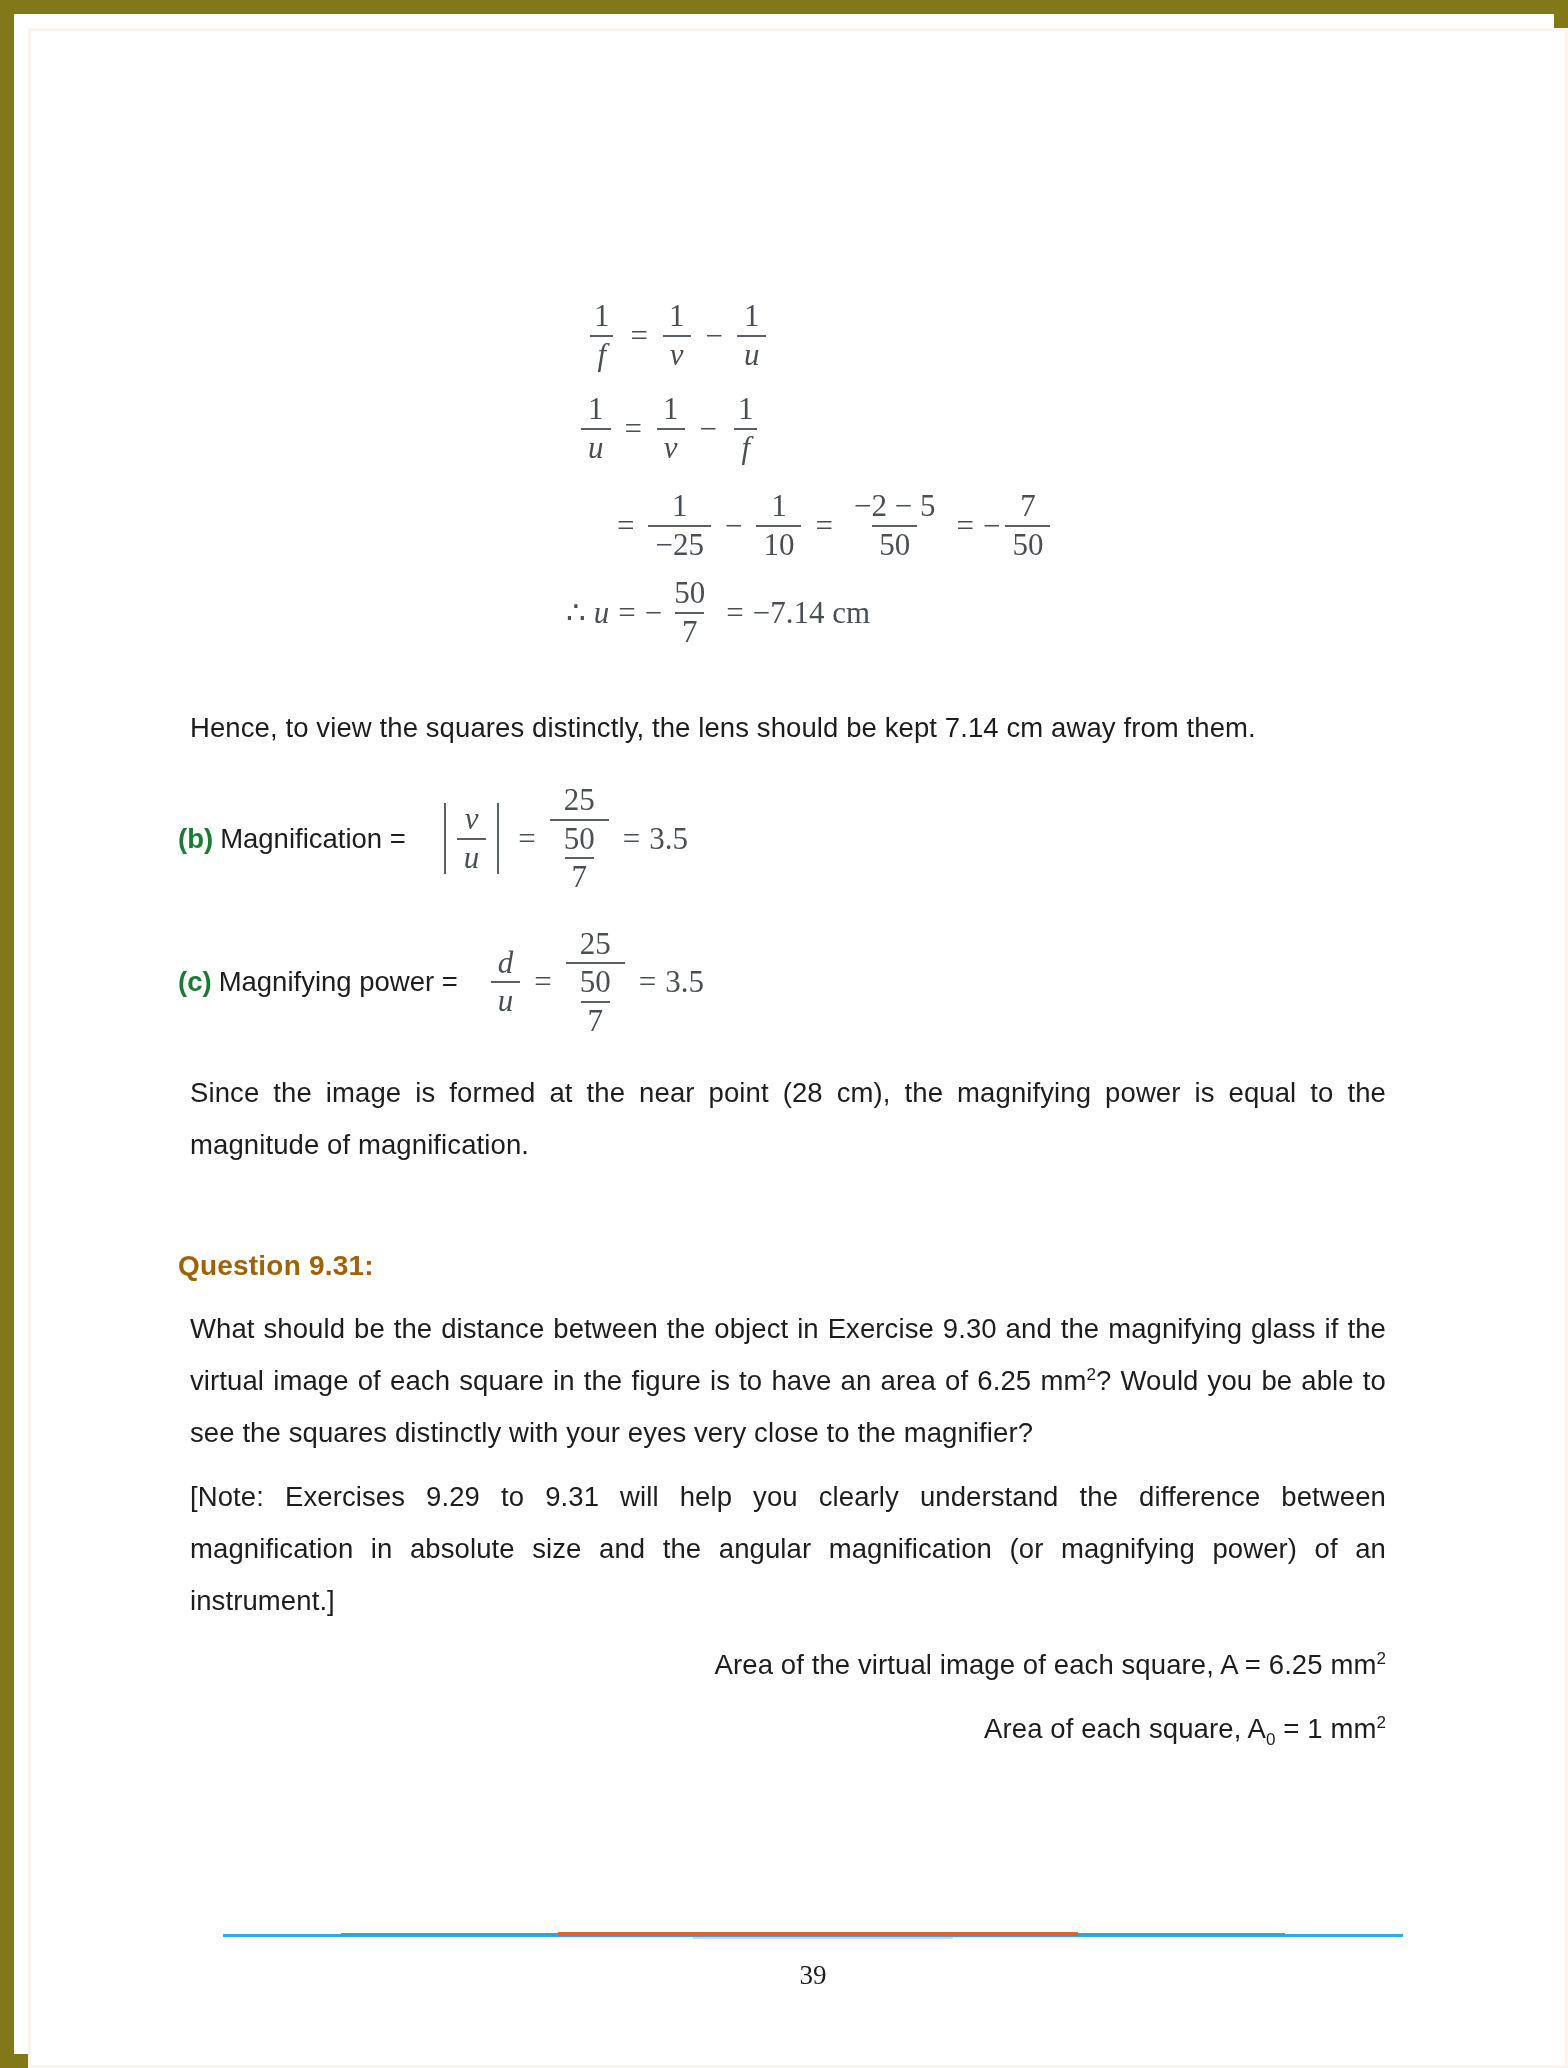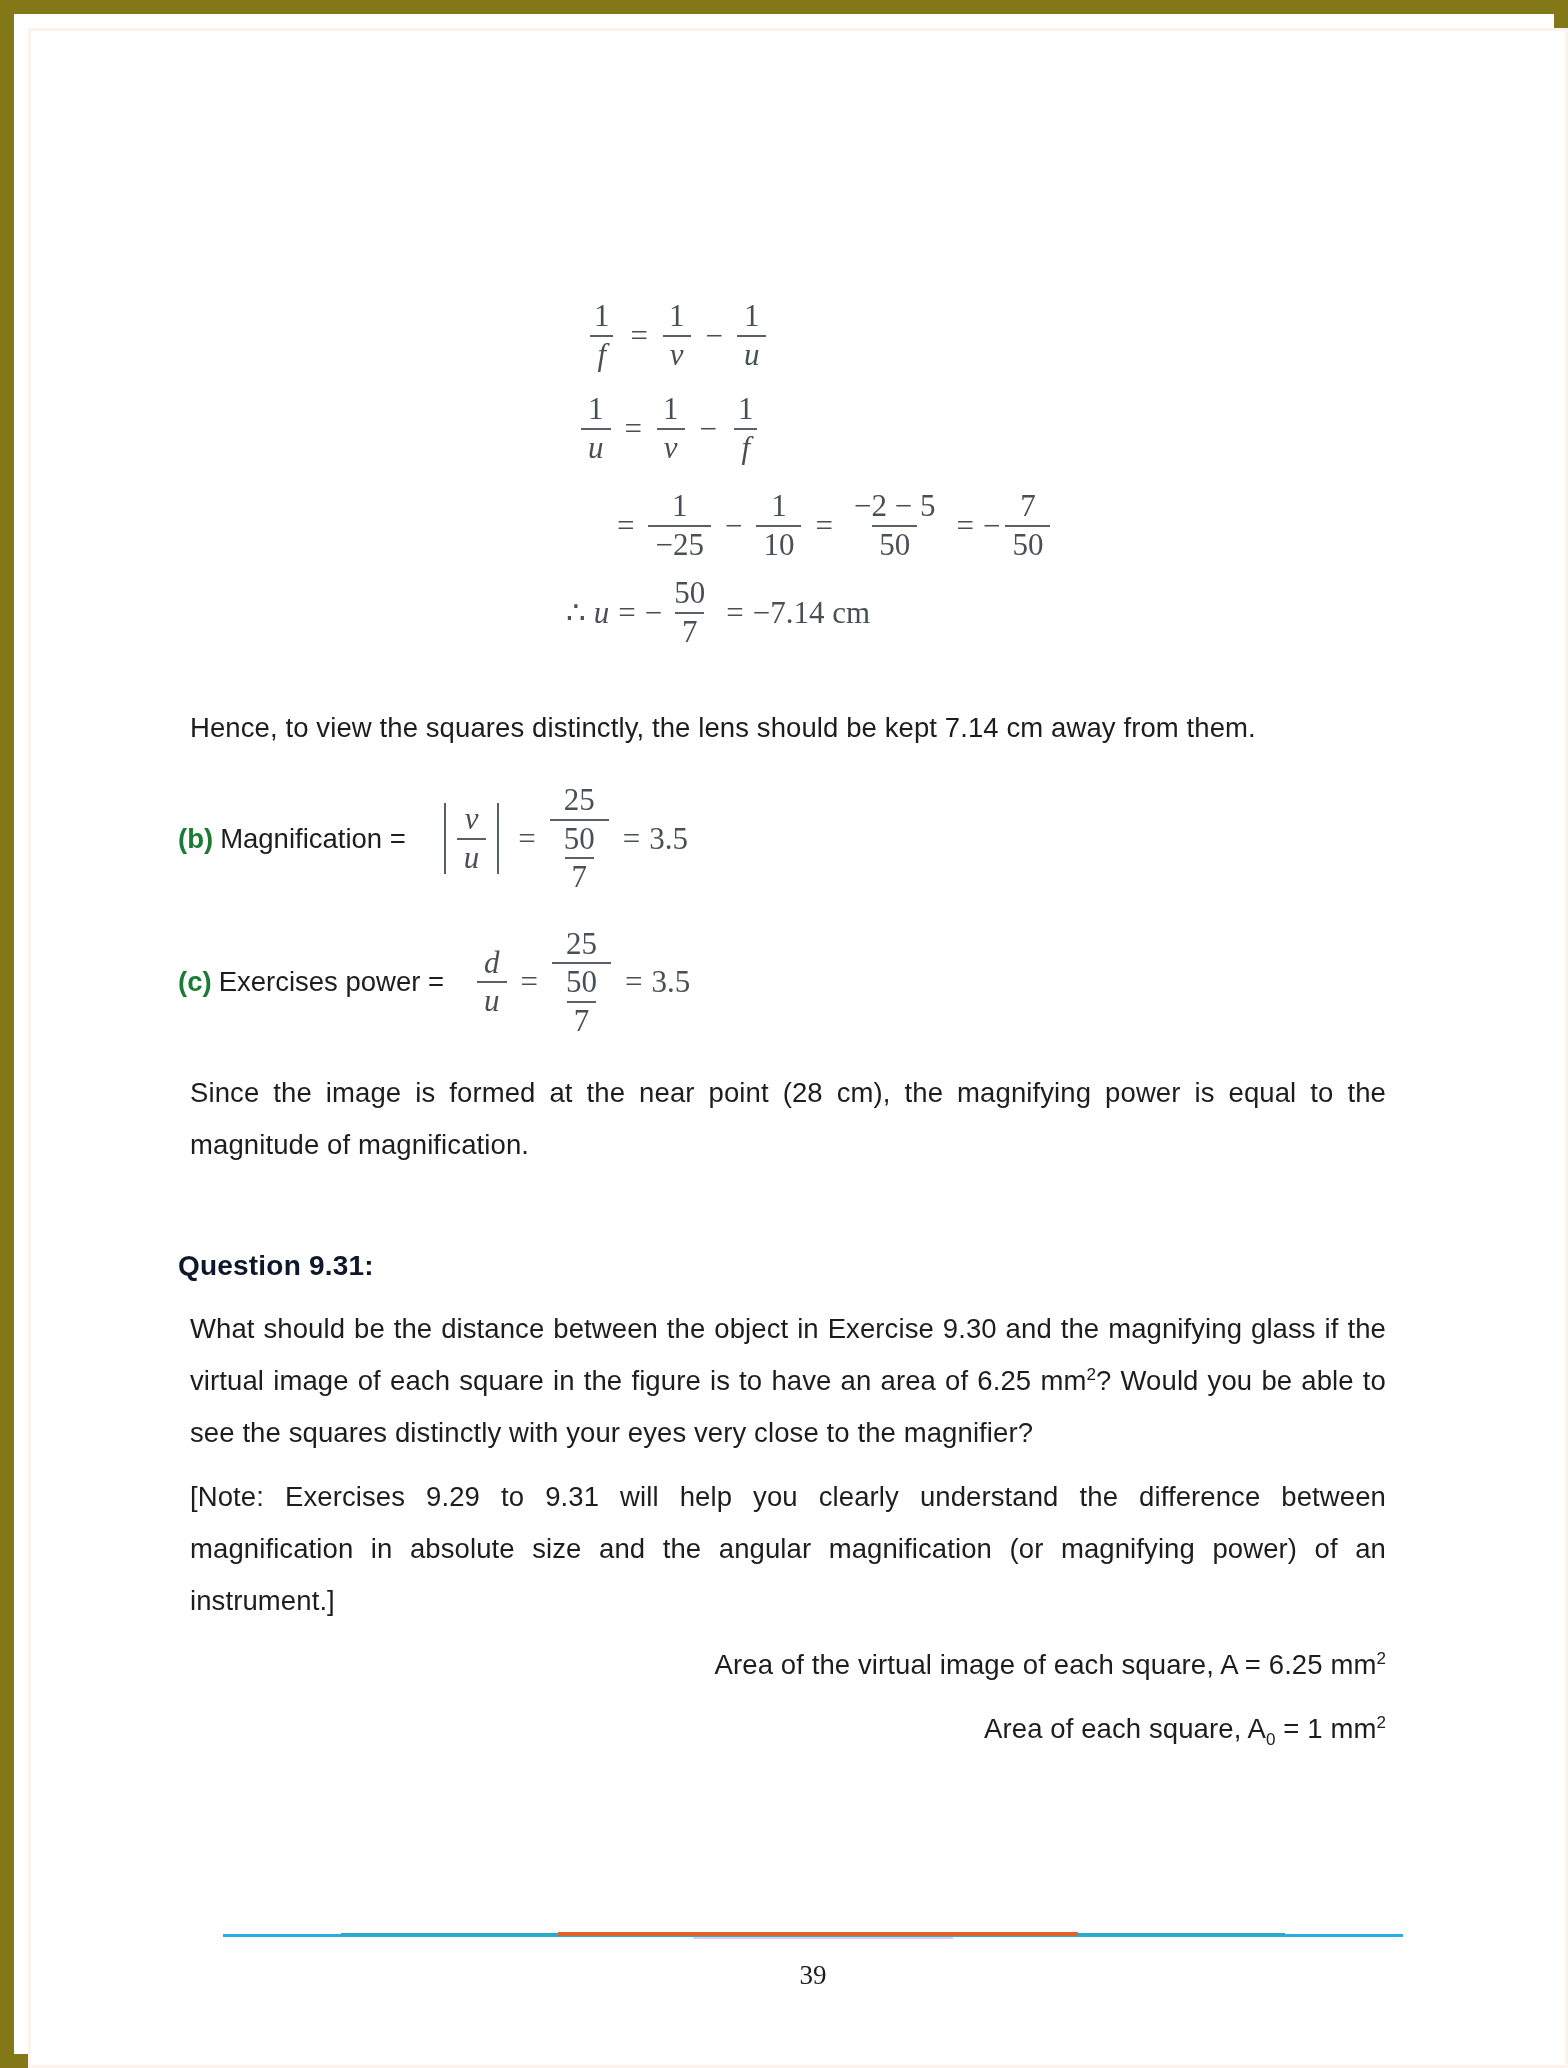--- a/index.html
+++ b/index.html
@@ -58,21 +58,21 @@
   .spacer-md { height: 34px; }
   .spacer-lg { height: 58px; }
 
   h3.heading {
     font-size: 28px;
     line-height: 50px;
     margin: 0;
     font-weight: bold;
     letter-spacing: 0.2px;
   }
-  h3.q-head { color: #0f172a; }
+  h3.q-head { color: #a16207; }
   h3.a-head { color: #1b7a33; }
 
   sup { font-size: 0.62em; vertical-align: super; line-height: 0; }
   sub { font-size: 0.62em; vertical-align: sub; line-height: 0; }
 
   
   .math {
     font-family: "Liberation Serif", serif;
     color: #4a4f55;
     font-size: 31px;
@@ -300,21 +300,21 @@
       </span>
       <span class="op">=</span>
       <span>3.5</span>
     </span>
   </div>
 
   <div class="spacer-md"></div>
 
   <div class="labeled-row">
     <span class="lab">(c)</span>
-    <span class="lab-text">Exercises power =</span>
+    <span class="lab-text">Magnifying power =</span>
     <span class="math math-inline">
       <span class="frac">
         <span class="num it">d</span>
         <span class="den it">u</span>
       </span>
       <span class="op">=</span>
       <span class="frac tall">
         <span class="num">25</span>
         <span class="den">
           <span class="frac">

